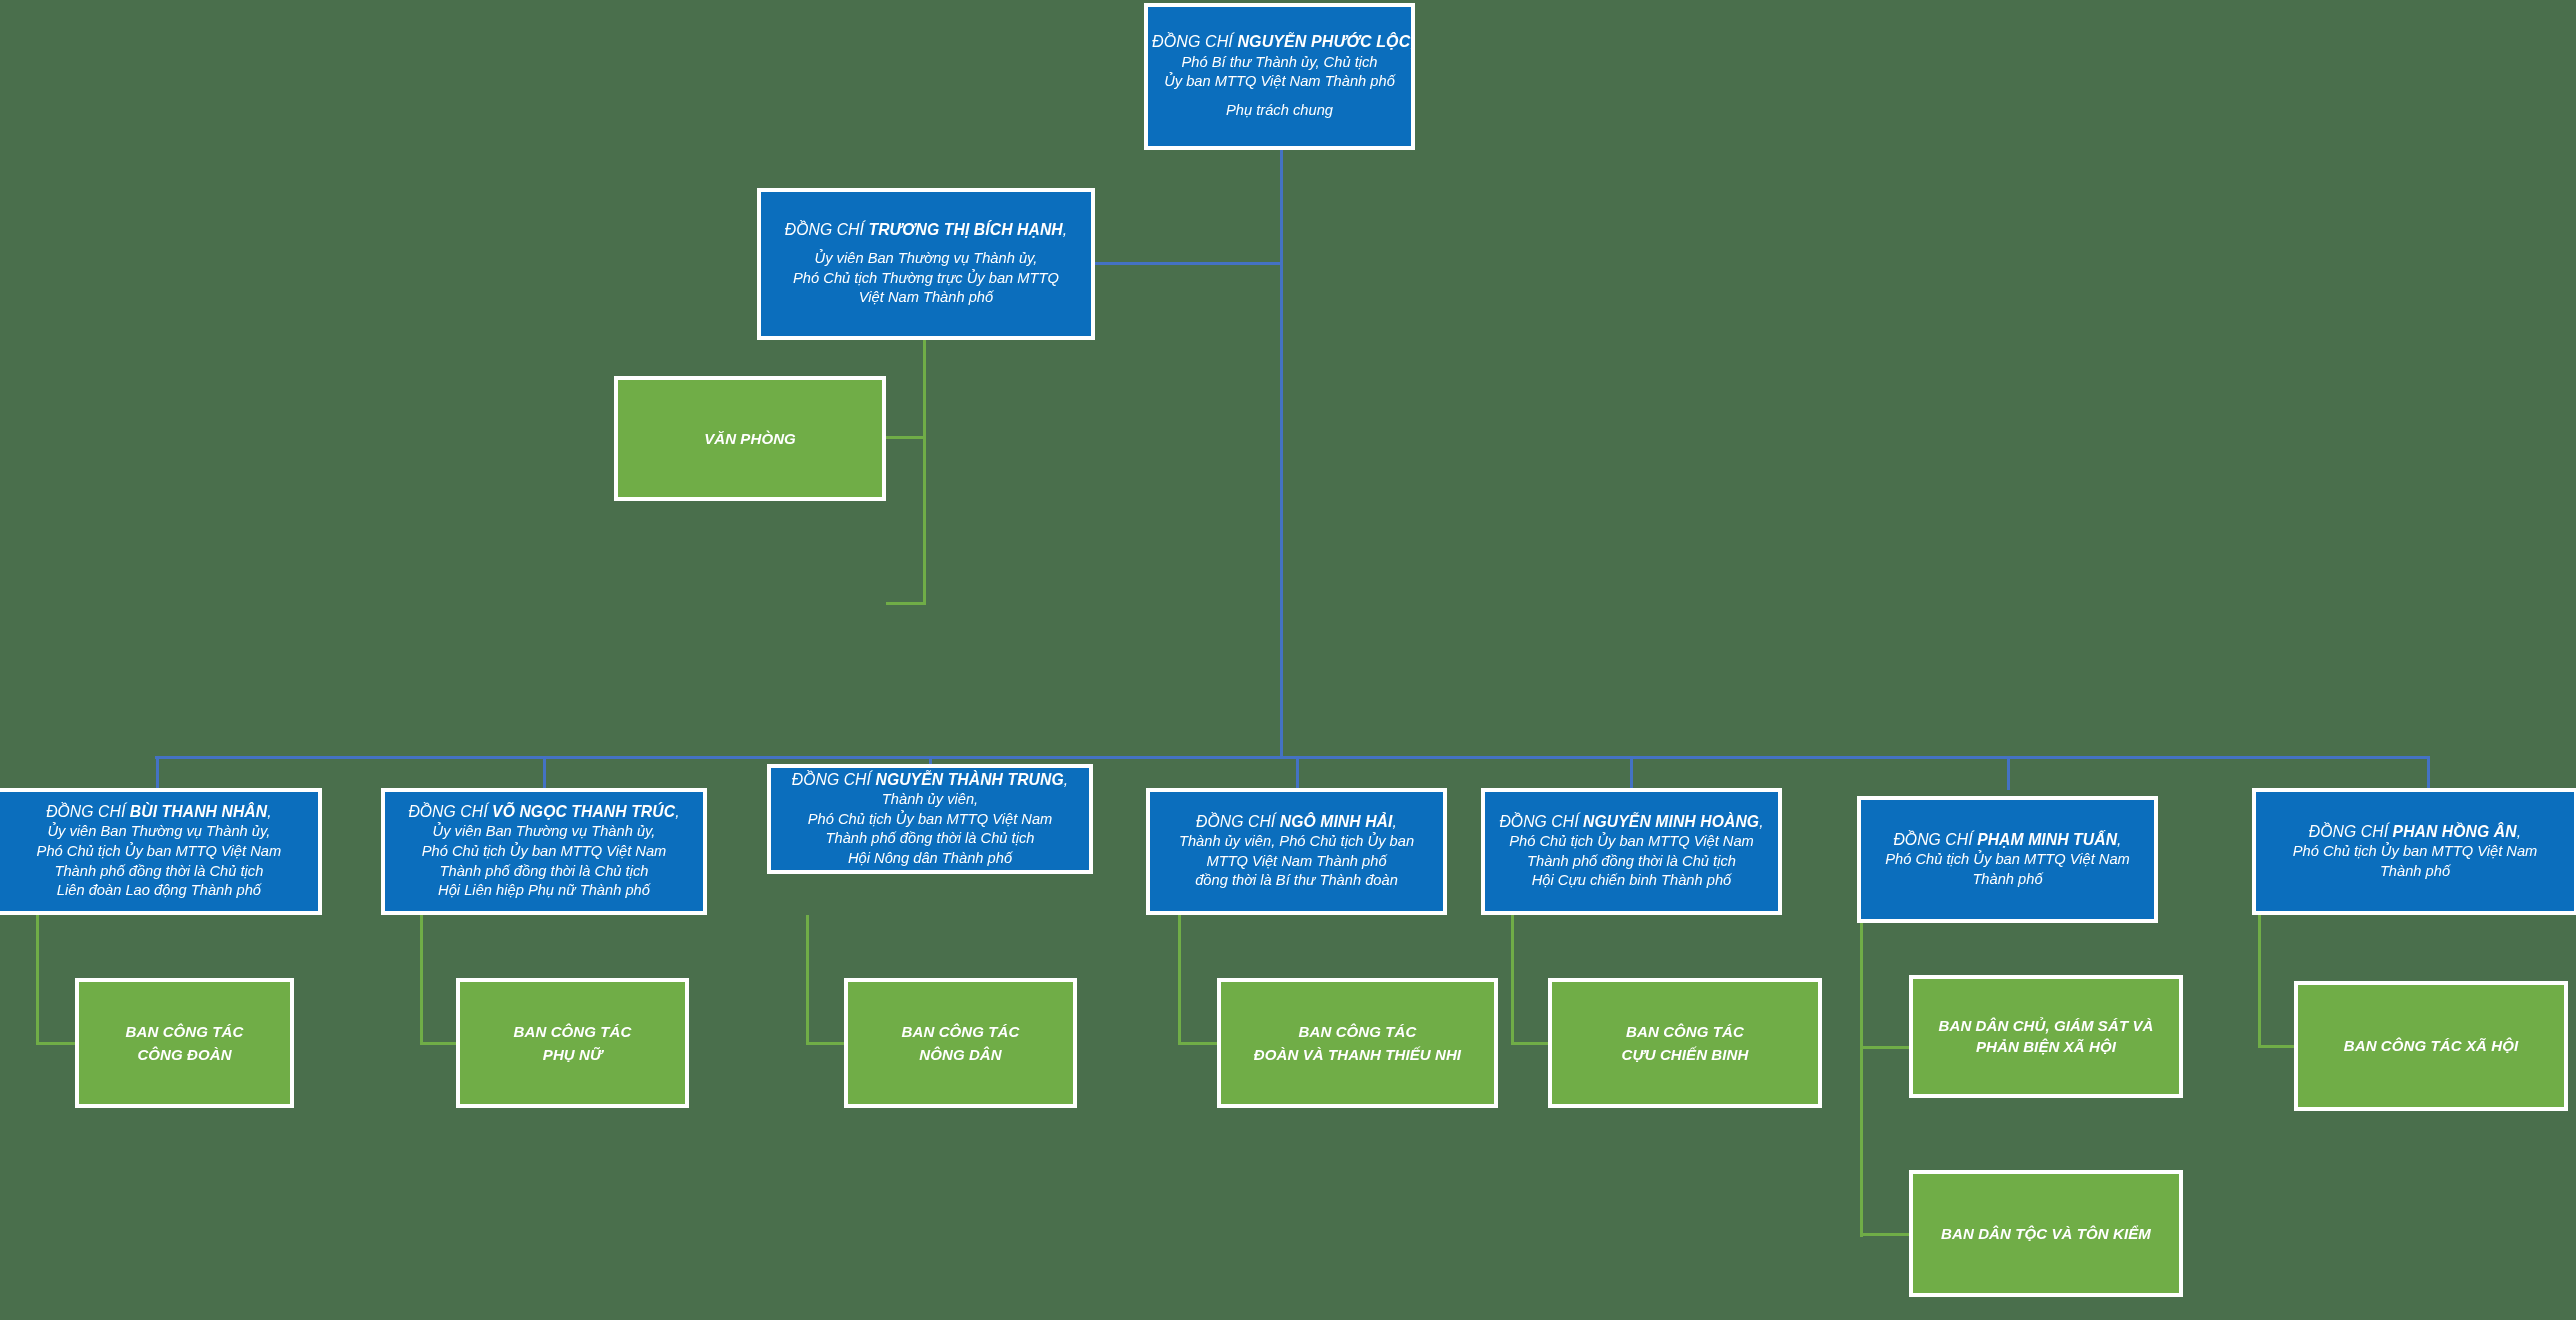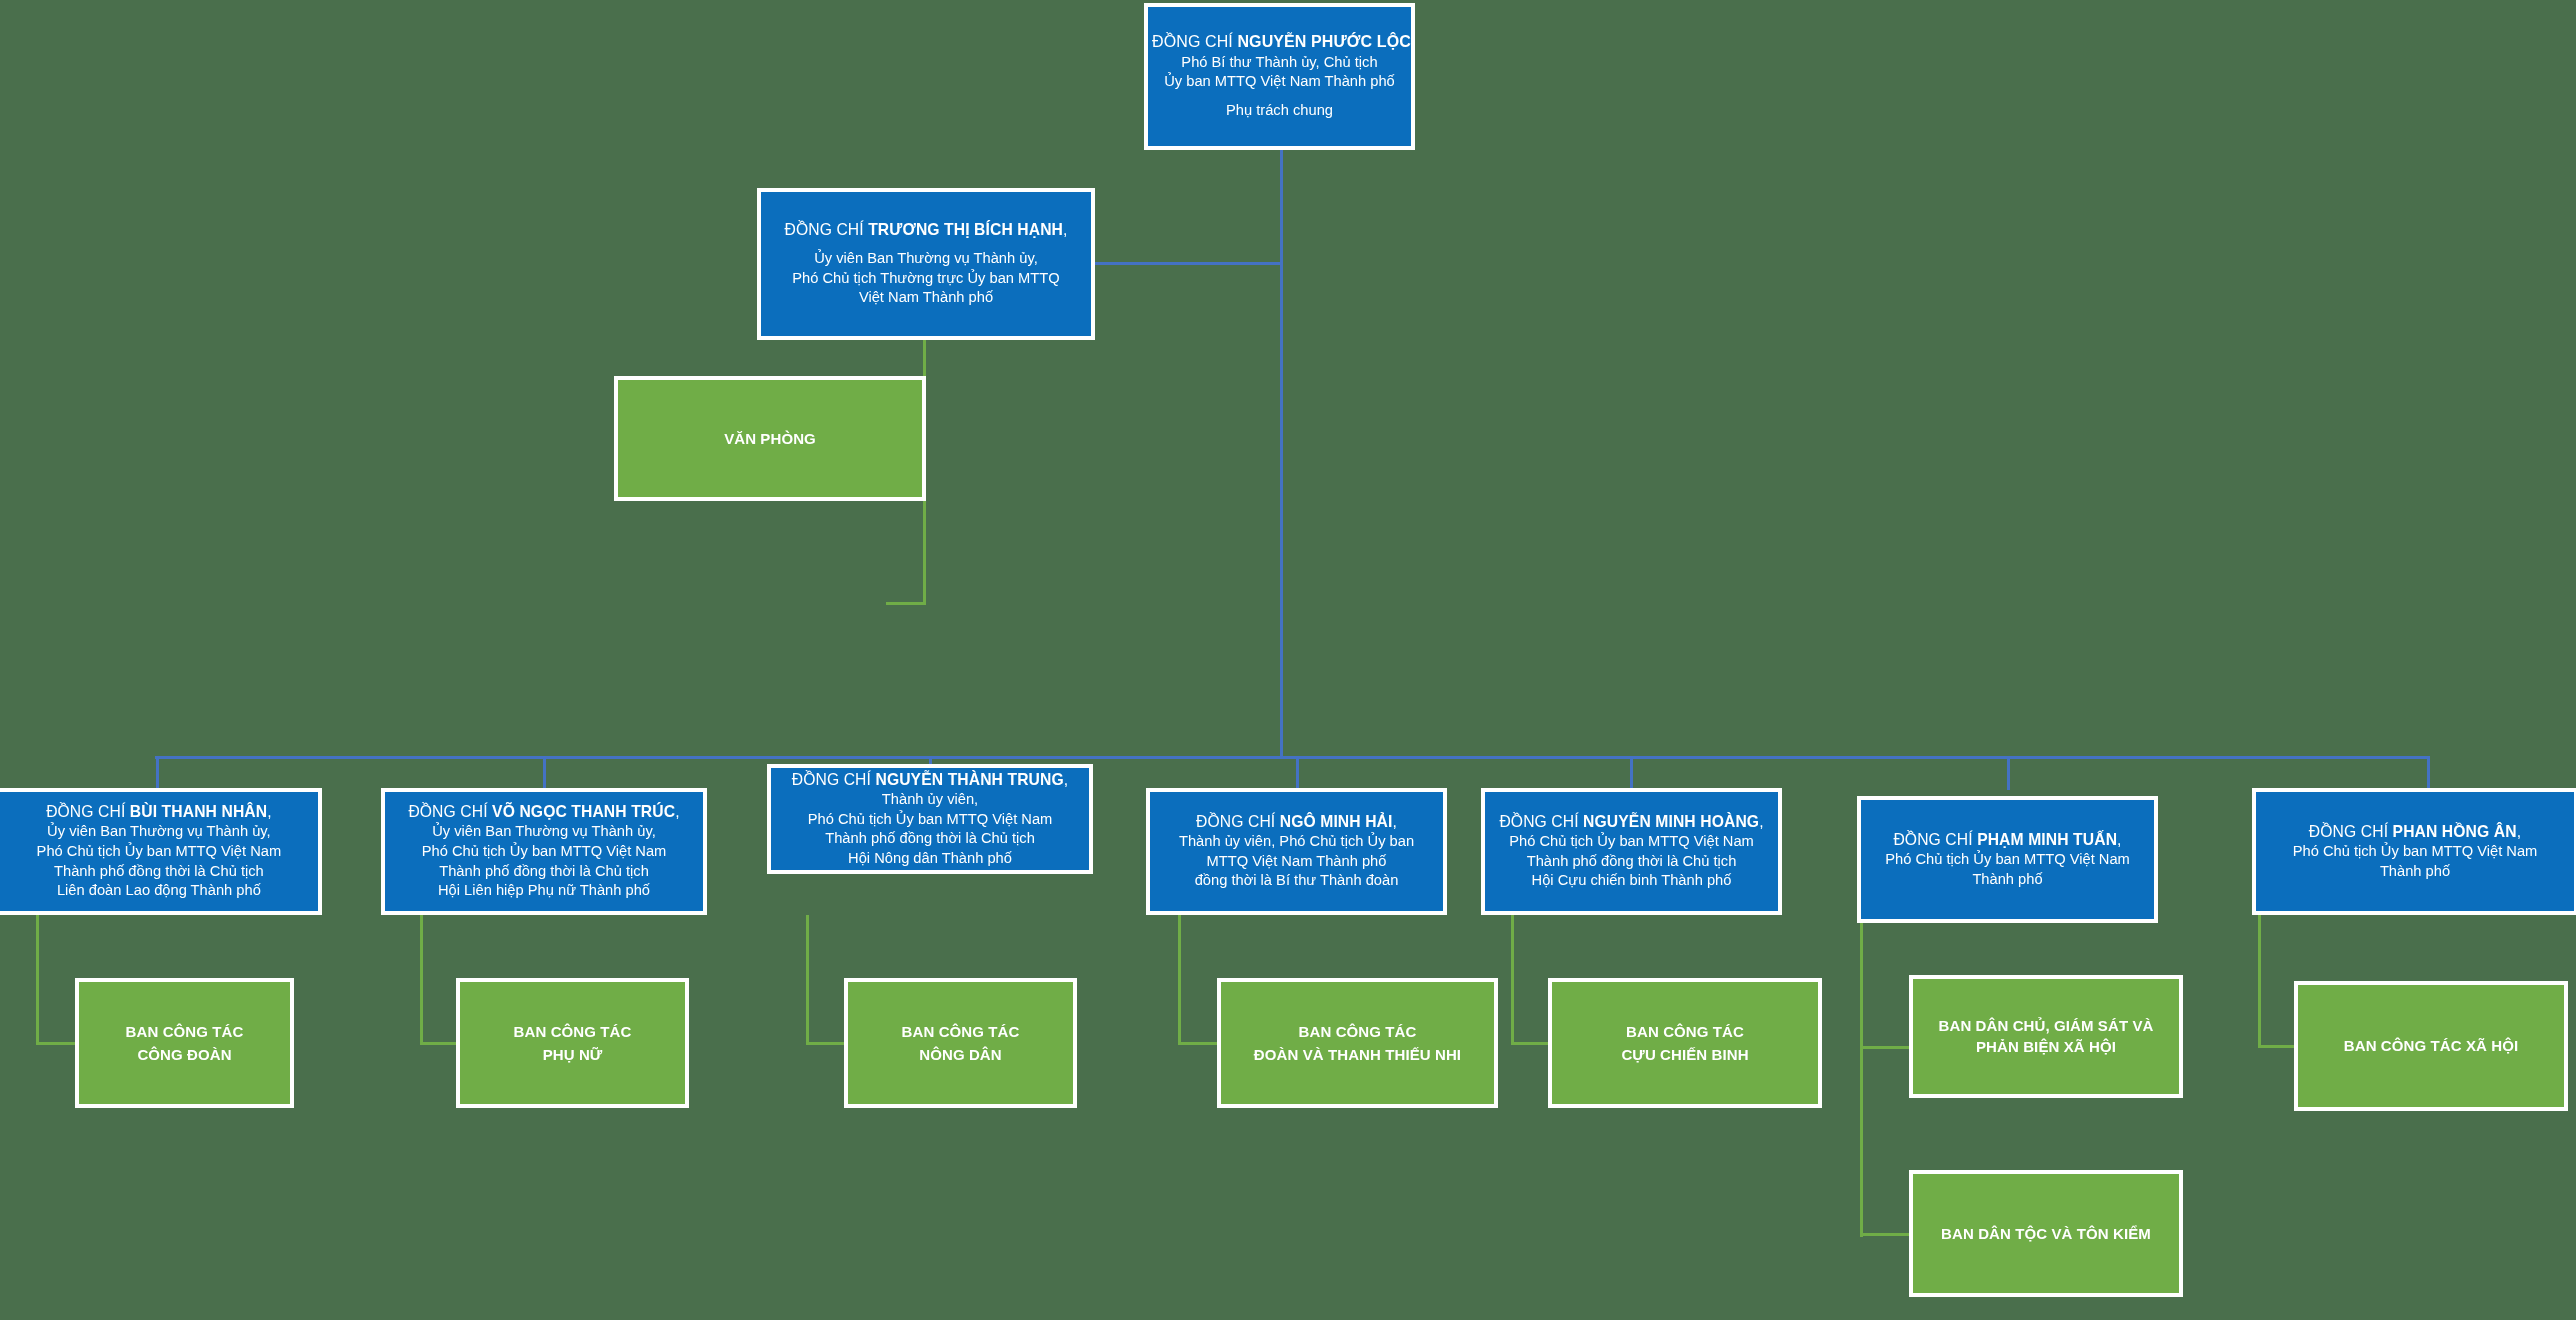--- a/index.html
+++ b/index.html
@@ -4,21 +4,21 @@
 <title>Org Chart</title>
 <style>
   html,body{margin:0;padding:0;}
   body{
     width:2576px;height:1320px;
     background:#4a6f4c;
     font-family:"Liberation Sans", sans-serif;
     overflow:hidden;
     position:relative;
   }
-  #chart{position:absolute;inset:0;}
+  #chart{position:absolute;inset:0;font-style:italic;}
 
   
   .ln{position:absolute;background:#4472c4;}
   .ln.g{background:#70ad47;}
   .ln.h{height:3.4px;}
   .ln.v{width:3.4px;}
 
   
   .node{
     position:absolute;
@@ -72,21 +72,21 @@
   .glabel.tight{line-height:1.35;}
 
   
   #n-root{left:1144px;top:2.7px;width:271px;height:147px;}
   #n-root .nname{font-size:16px;}
 
   
   #n-hanh{left:757px;top:188px;width:338px;height:152px;}
 
   
-  #n-vanphong{left:614px;top:376px;width:312px;height:125px;}
+  #n-vanphong{left:614px;top:376px;width:272px;height:125px;}
   #n-bantochuc{left:614px;top:527px;width:274px;height:125px;}
 
   
   #n-nhan   {left:-4.1px;  top:788px;width:326px;height:127px;}
   #n-truc   {left:381px; top:788px;width:326px;height:127px;}
   #n-ttrung {left:767px;top:764px;width:326px;height:110px;}
   #n-hai    {left:1146px;top:788px;width:301px;height:127px;}
   #n-hoang  {left:1481px;top:788px;width:301px;height:127px;}
   #n-tuan   {left:1857px;top:788px;width:301px;height:127px;margin-top:8px;}
   #n-an     {left:2252px;top:788px;width:326px;height:127px;}

